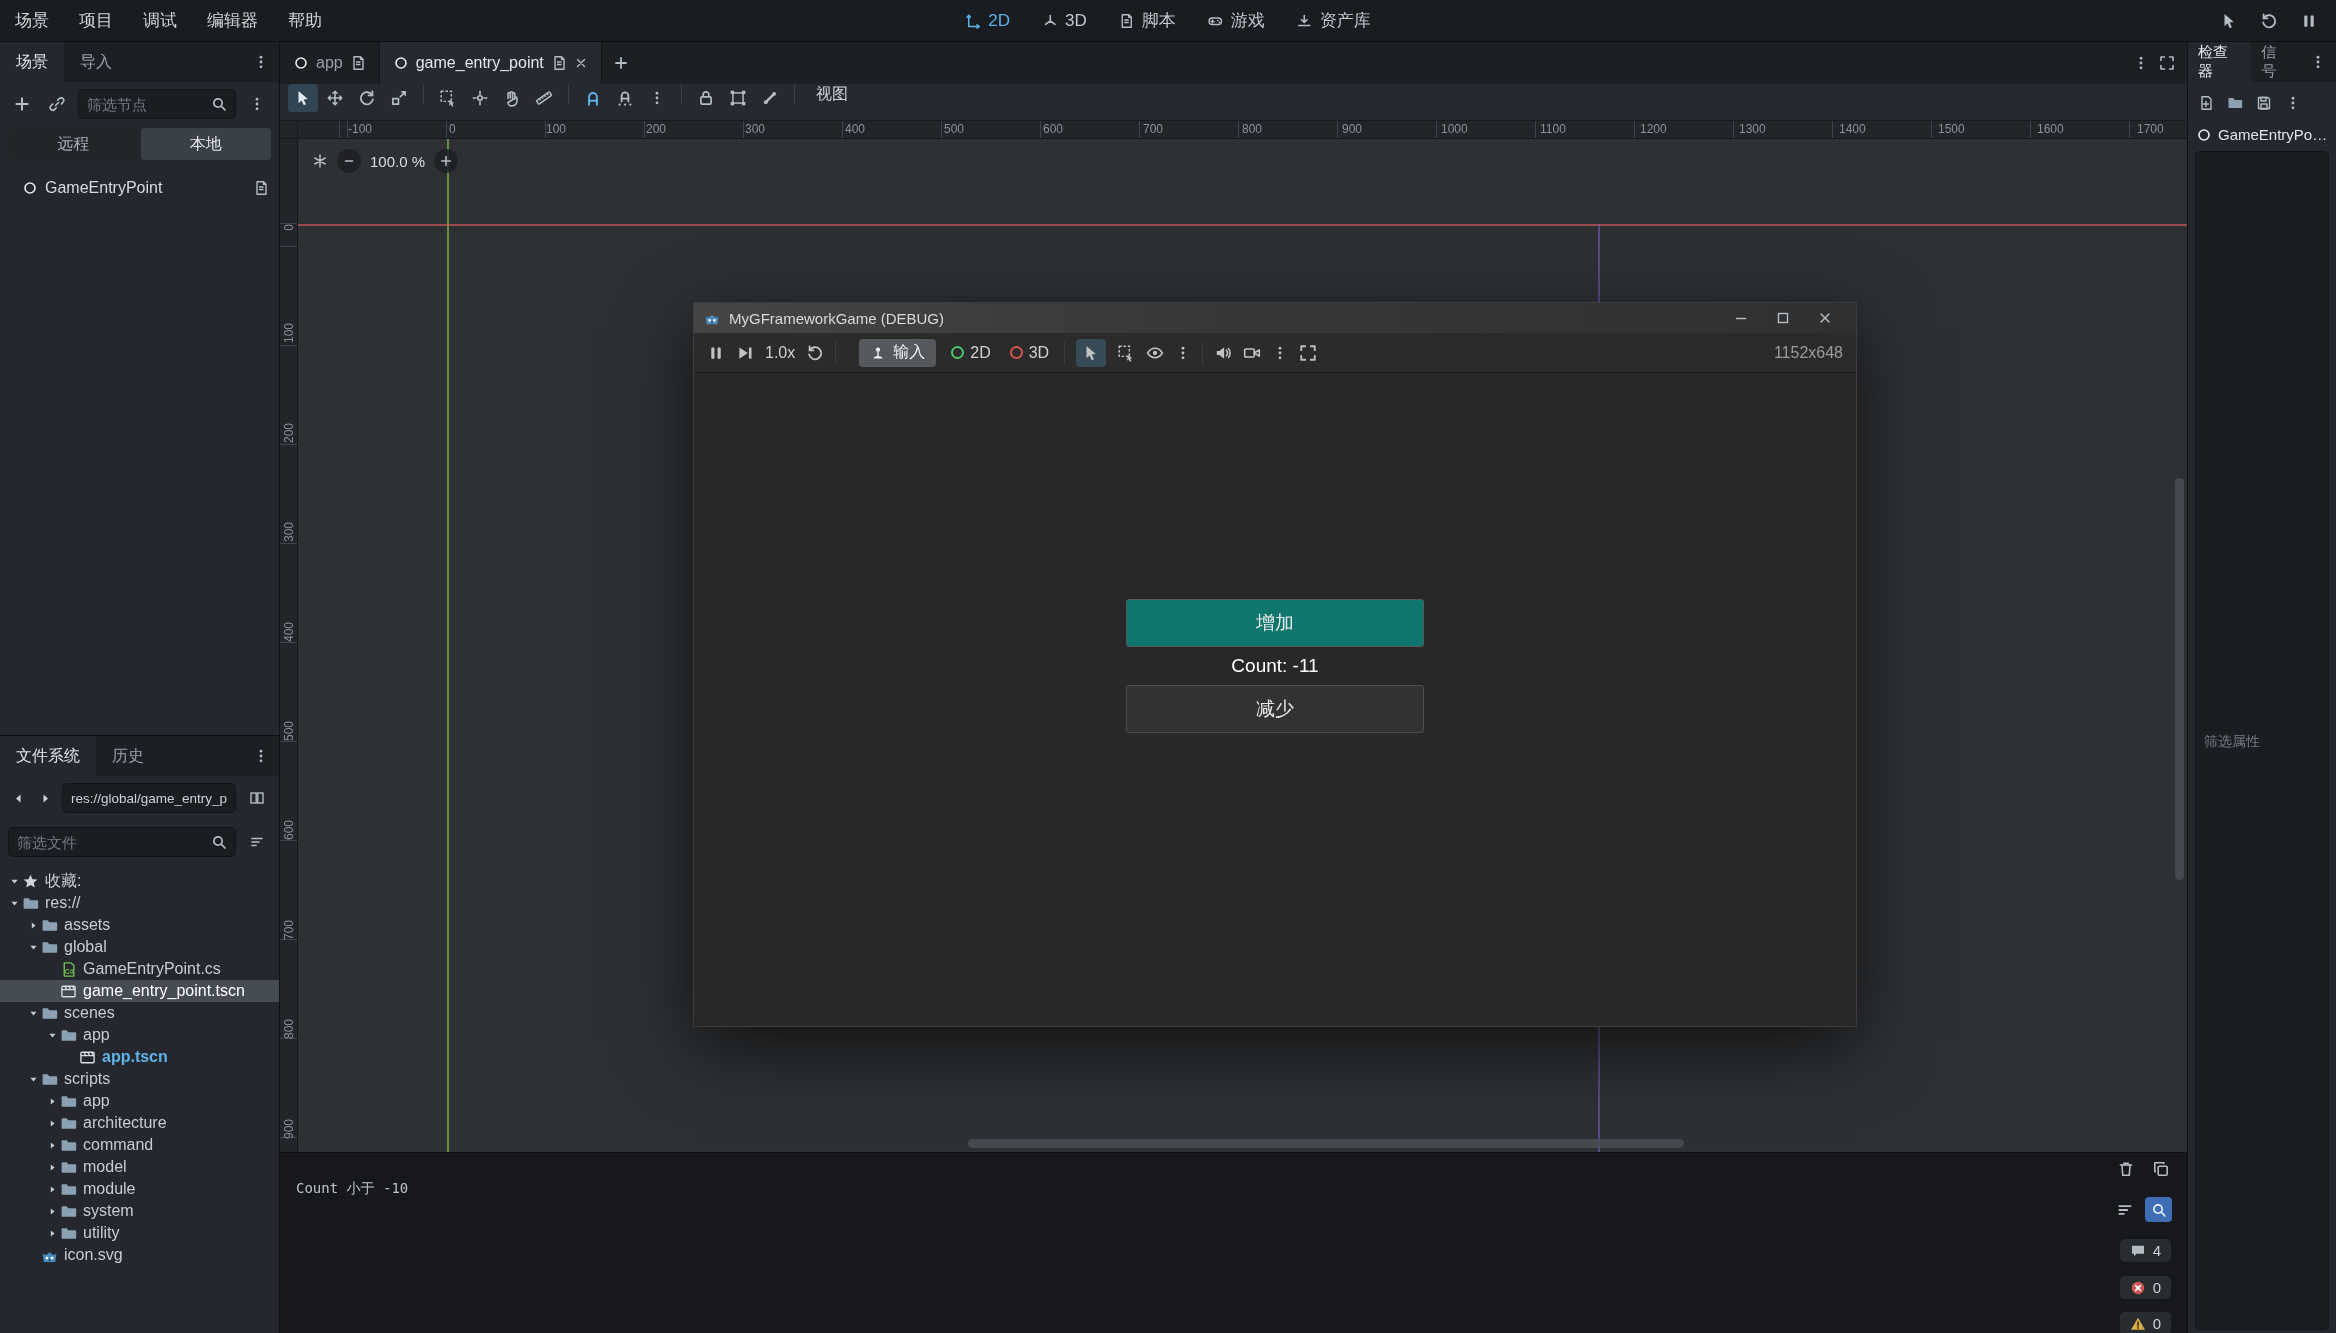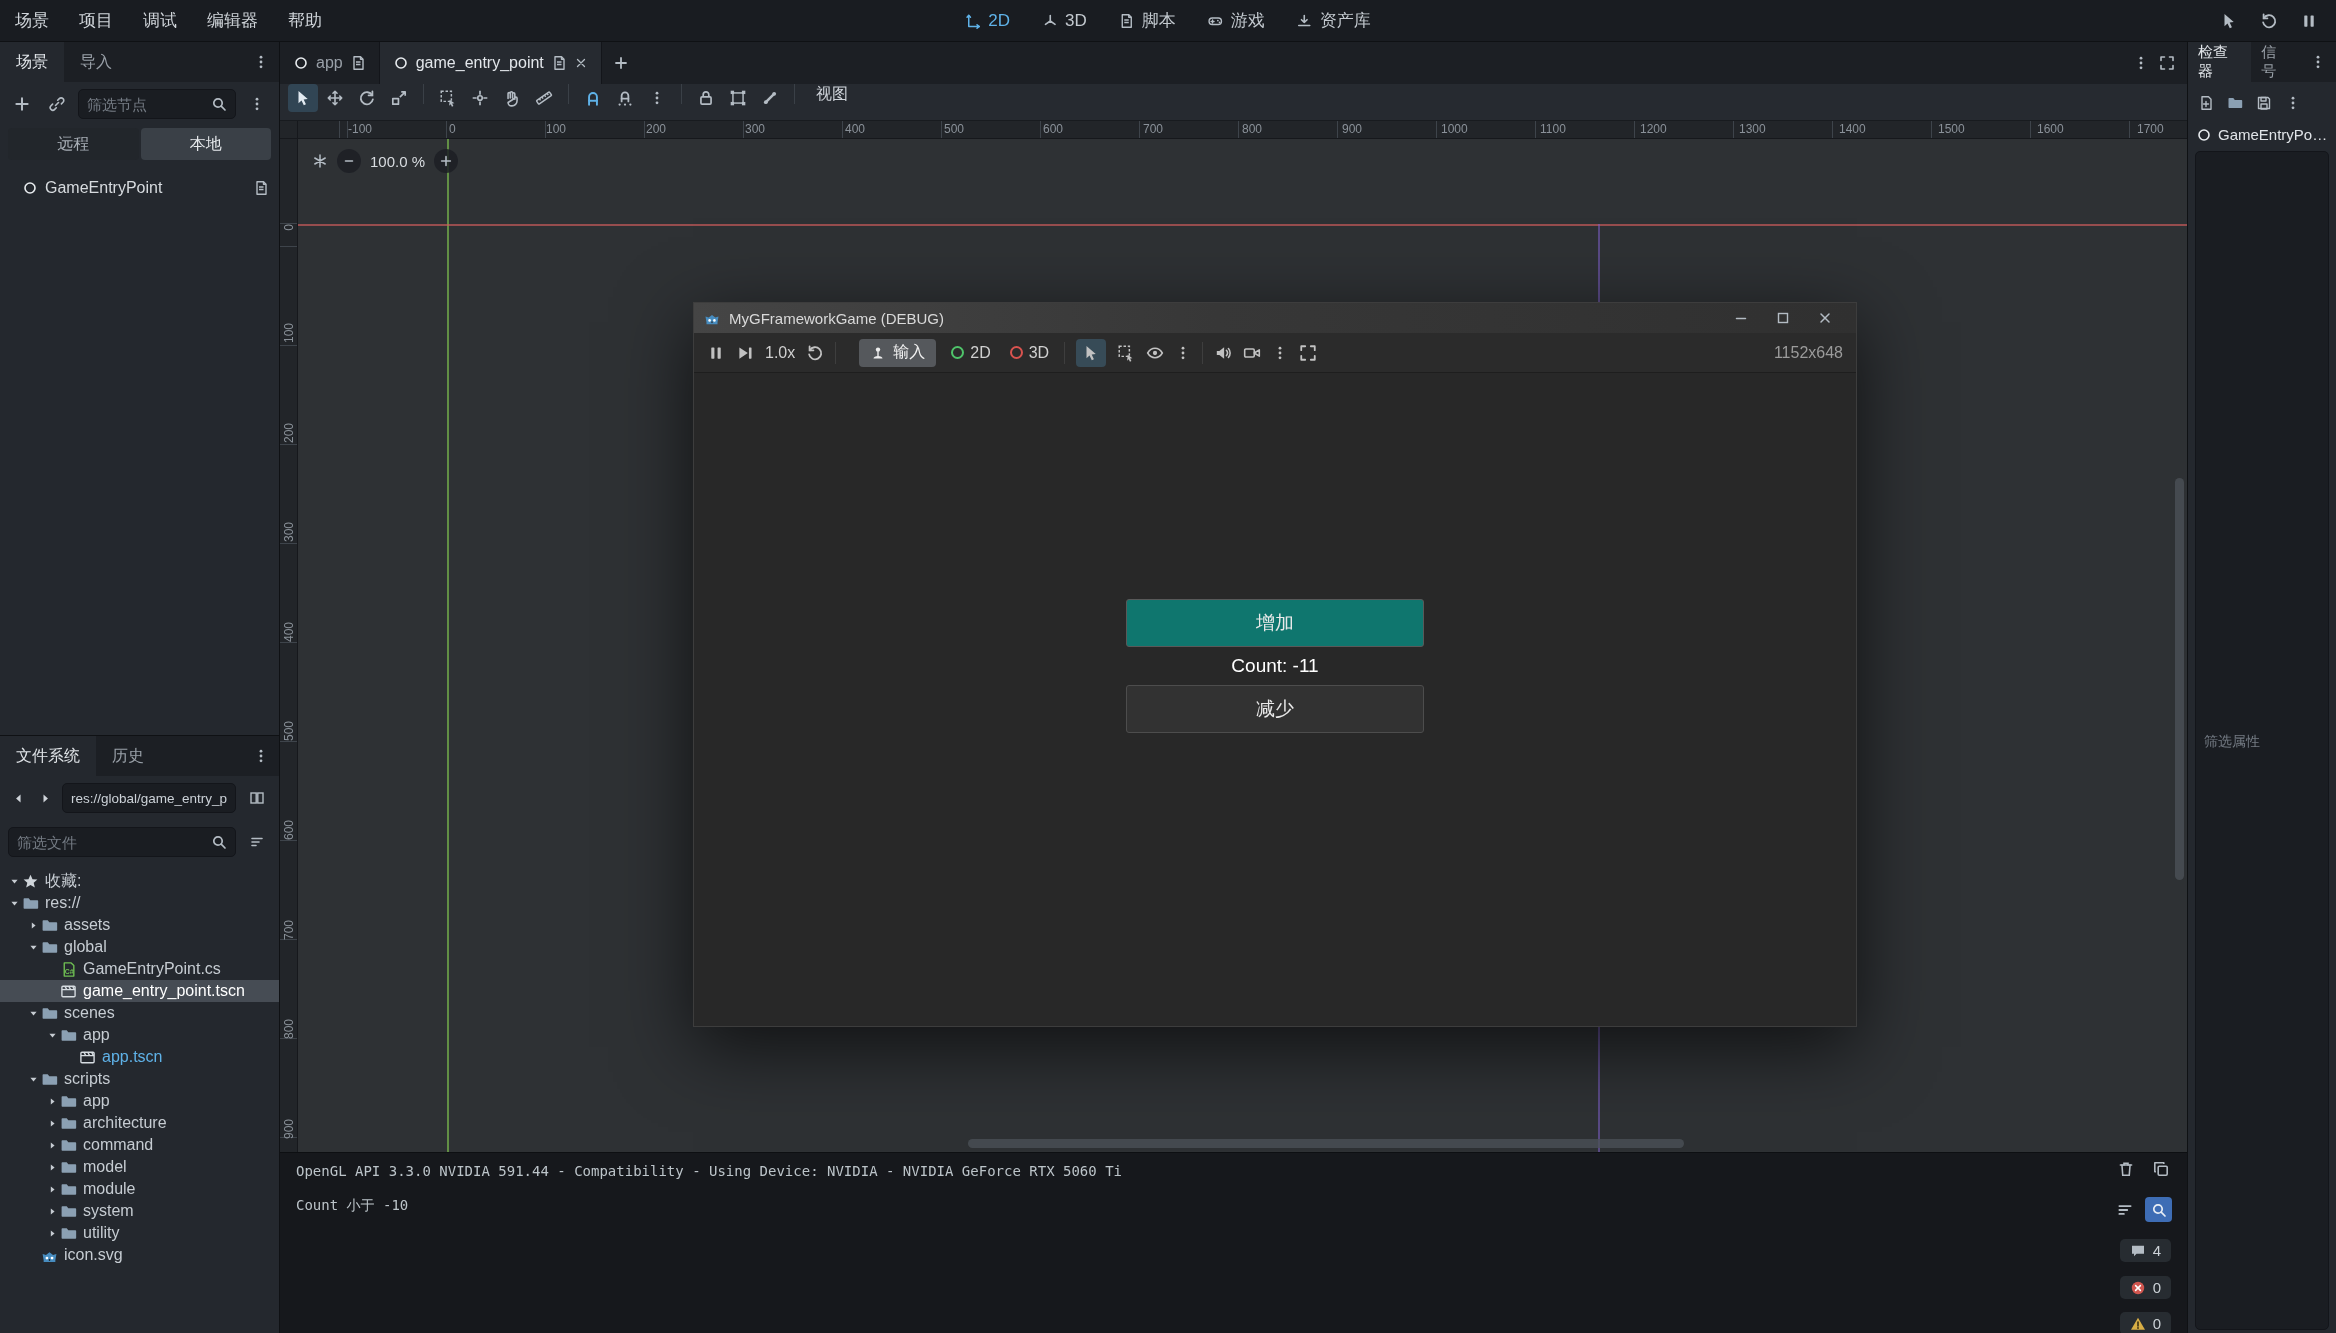--- a/index.html
+++ b/index.html
@@ -39,21 +39,21 @@
   .tree-row { display:flex; align-items:center; gap:7px; height:32px; padding:0 10px 0 22px; font-size:16px; color:#d7dbdf; }
   .tree-row .endicon { margin-left:auto; }
 
   #fs-dock { flex:1; display:flex; flex-direction:column; min-height:0; }
   .fs-tree { flex:1; padding:6px 0; font-size:16px; overflow:hidden; }
   .fs-row { display:flex; align-items:center; height:22px; color:#c6ccd2; padding-right:6px; }
   .fs-row .chev { width:15px; display:flex; justify-content:center; flex:none; }
   .fs-row .fi { width:17px; height:17px; margin-right:6px; flex:none; }
   .fs-row.selected { background:#464c54; color:#ffffff; }
   .fs-row.hl { color:#5fb2e8; }
-  .d0 { padding-left:7px; } .d1 { padding-left:26px; } .d2 { padding-left:45px; } .d3 { padding-left:64px; }
+  .d0 { padding-left:7px; } .d1 { padding-left:26px; } .d2 { padding-left:45px; } .d3 { padding-left:64px;font-weight:bold; }
   .c-folder { color:#8ba0b3; } .c-scene { color:#d7dde2; } .c-cs { color:#6fbf53; } .c-godot { color:#478cbf; } .c-star { color:#cfd5da; } .c-node { color:#e8ecef; }
 
   
   #center { position:absolute; left:280px; top:42px; right:149px; bottom:181px; display:flex; flex-direction:column; background:#262a30; }
   #scenetabs { height:42px; background:#1c1f24; display:flex; align-items:stretch; flex:none; }
   .scene-tab { display:flex; align-items:center; gap:7px; padding:0 13px; font-size:16px; color:#99a0a8; border-right:1px solid #13151a; }
   .scene-tab.active { background:#262a30; color:#e2e6ea; }
   .tab-add { width:38px; display:flex; align-items:center; justify-content:center; }
   .tabbar-end { margin-left:auto; display:flex; align-items:center; gap:10px; padding-right:12px; }
 
@@ -910,21 +910,20 @@
             </span>
         </div>
         <div class="hscroll"></div>
         <div class="vscroll"></div>
       </div>
     </div>
   </main>
 
   <section id="output">
     <div class="out-lines">
-      <div class="out-line">OpenGL API 3.3.0 NVIDIA 591.44 - Compatibility - Using Device: NVIDIA - NVIDIA GeForce RTX 5060 Ti</div>
       <div class="out-line"></div>
       <div class="out-line">Count 小于 -10</div>
     </div>
     <div class="out-tools">
       <svg class="i">
           <use href="#ic-trash"></use>
         </svg>
       <svg class="i">
           <use href="#ic-copy"></use>
         </svg>

